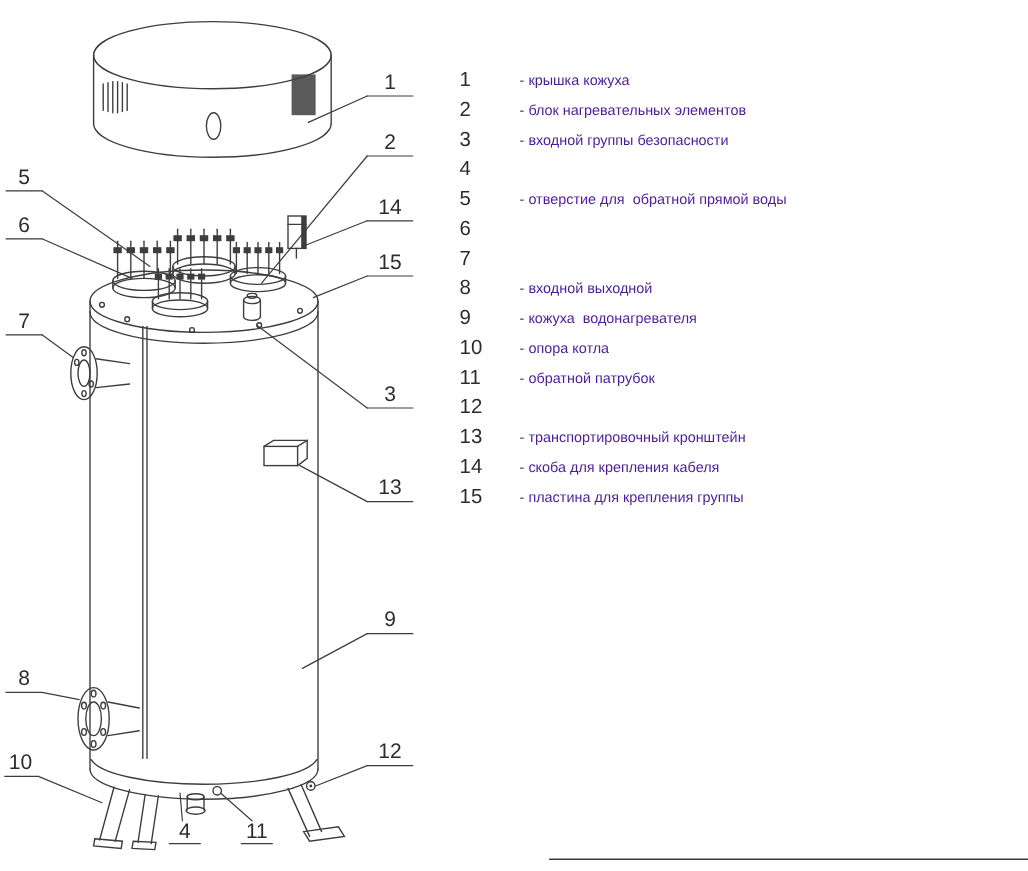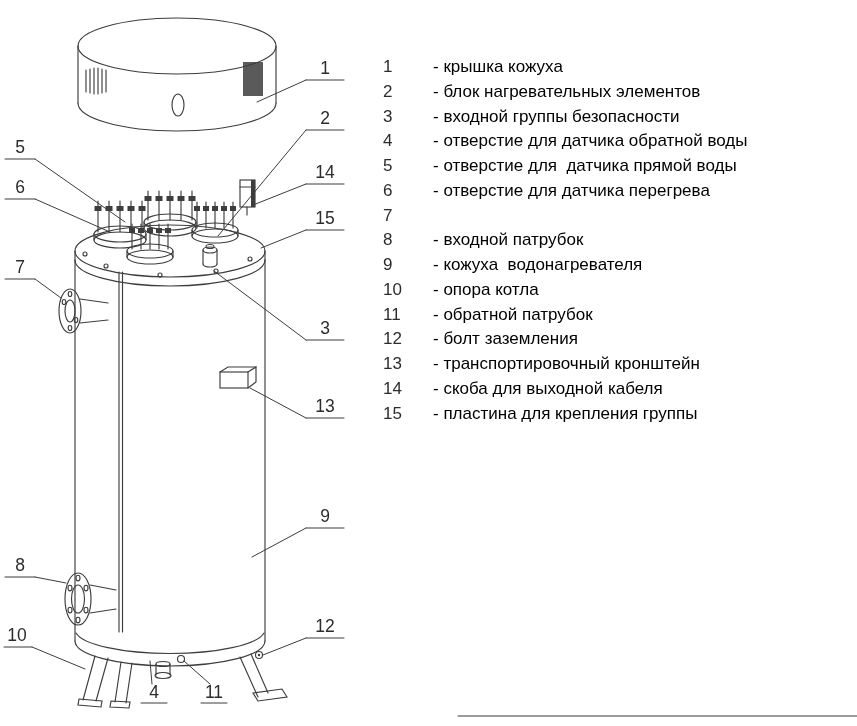--- a/index.html
+++ b/index.html
@@ -9,21 +9,21 @@
 
   #diagram-svg { position:absolute; left:0; top:0; }
   #diagram-svg g { stroke:#3d3d3d; fill:none; stroke-width:1.15; stroke-linecap:round; }
   #diagram-svg .fill { fill:#3d3d3d; stroke:none; }
   #diagram-svg .ldr { stroke-width:1; }
   #diagram-svg text { stroke:none; fill:#2c2c2c; font-size:17.5px; font-family:"Liberation Sans",sans-serif; }
 
   .legend { position:absolute; left:383px; top:55px; width:470px; }
   .legend-row { display:flex; }
   .legend-num { width:50px; font-size:17px; line-height:24.75px; color:#2c2c2c; }
-  .legend-text { font-size:17px; line-height:24.75px; color:#000000; white-space:pre; }
+  .legend-text { font-size:12px; line-height:24.75px; color:#4c1d95; white-space:pre; }
 </style>
 </head>
 <body>
 
 <div class="page">
 
   <svg id="diagram-svg" width="857" height="726" viewBox="0 0 857 726" xmlns="http://www.w3.org/2000/svg">
 
     <g>
       <ellipse cx="177" cy="46" rx="99" ry="28"></ellipse>
@@ -294,60 +294,57 @@
     <div class="legend-row">
         <span class="legend-num">2</span>
         <span class="legend-text">- блок нагревательных элементов</span>
       </div>
     <div class="legend-row">
         <span class="legend-num">3</span>
         <span class="legend-text">- входной группы безопасности</span>
       </div>
     <div class="legend-row">
         <span class="legend-num">4</span>
-        <span class="legend-text">- отверстие для датчика обратной воды</span>
       </div>
     <div class="legend-row">
         <span class="legend-num">5</span>
-        <span class="legend-text">- отверстие для  датчика прямой воды</span>
+        <span class="legend-text">- отверстие для  обратной прямой воды</span>
       </div>
     <div class="legend-row">
         <span class="legend-num">6</span>
-        <span class="legend-text">- отверстие для датчика перегрева</span>
       </div>
     <div class="legend-row">
         <span class="legend-num">7</span>
       </div>
     <div class="legend-row">
         <span class="legend-num">8</span>
-        <span class="legend-text">- входной патрубок</span>
+        <span class="legend-text">- входной выходной</span>
       </div>
     <div class="legend-row">
         <span class="legend-num">9</span>
         <span class="legend-text">- кожуха  водонагревателя</span>
       </div>
     <div class="legend-row">
         <span class="legend-num">10</span>
         <span class="legend-text">- опора котла</span>
       </div>
     <div class="legend-row">
         <span class="legend-num">11</span>
         <span class="legend-text">- обратной патрубок</span>
       </div>
     <div class="legend-row">
         <span class="legend-num">12</span>
-        <span class="legend-text">- болт заземления</span>
       </div>
     <div class="legend-row">
         <span class="legend-num">13</span>
         <span class="legend-text">- транспортировочный кронштейн</span>
       </div>
     <div class="legend-row">
         <span class="legend-num">14</span>
-        <span class="legend-text">- скоба для выходной кабеля</span>
+        <span class="legend-text">- скоба для крепления кабеля</span>
       </div>
     <div class="legend-row">
         <span class="legend-num">15</span>
         <span class="legend-text">- пластина для крепления группы</span>
       </div>
   </div>
 
 </div>
 
 </body></html>

